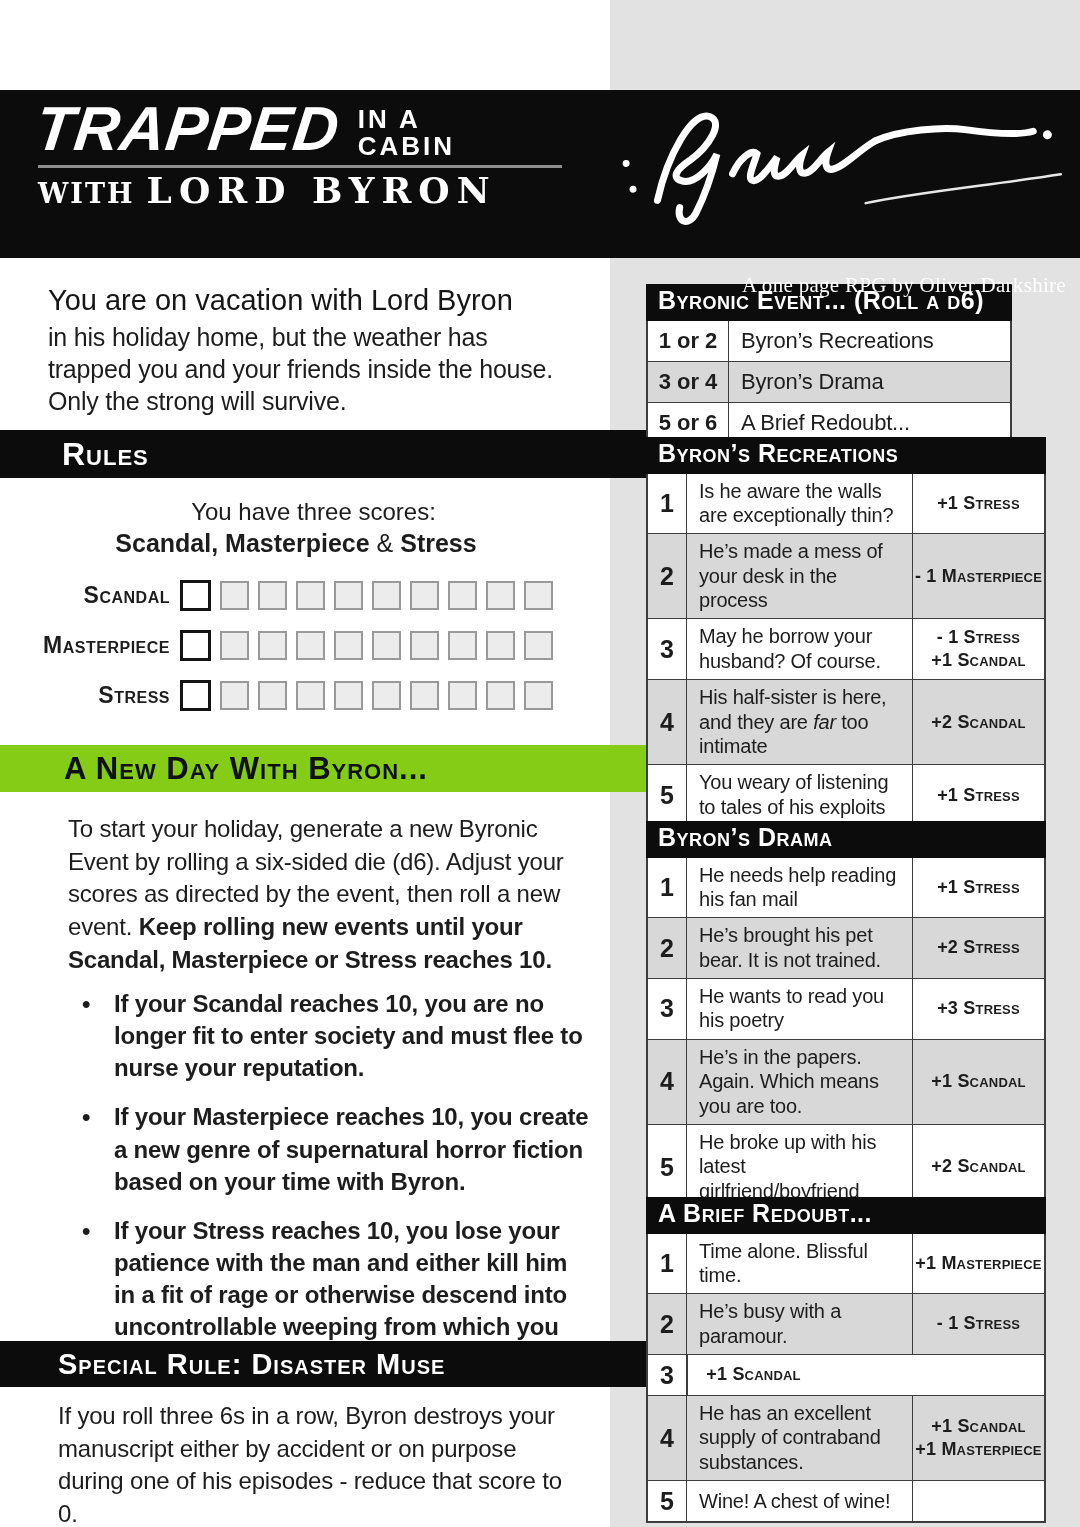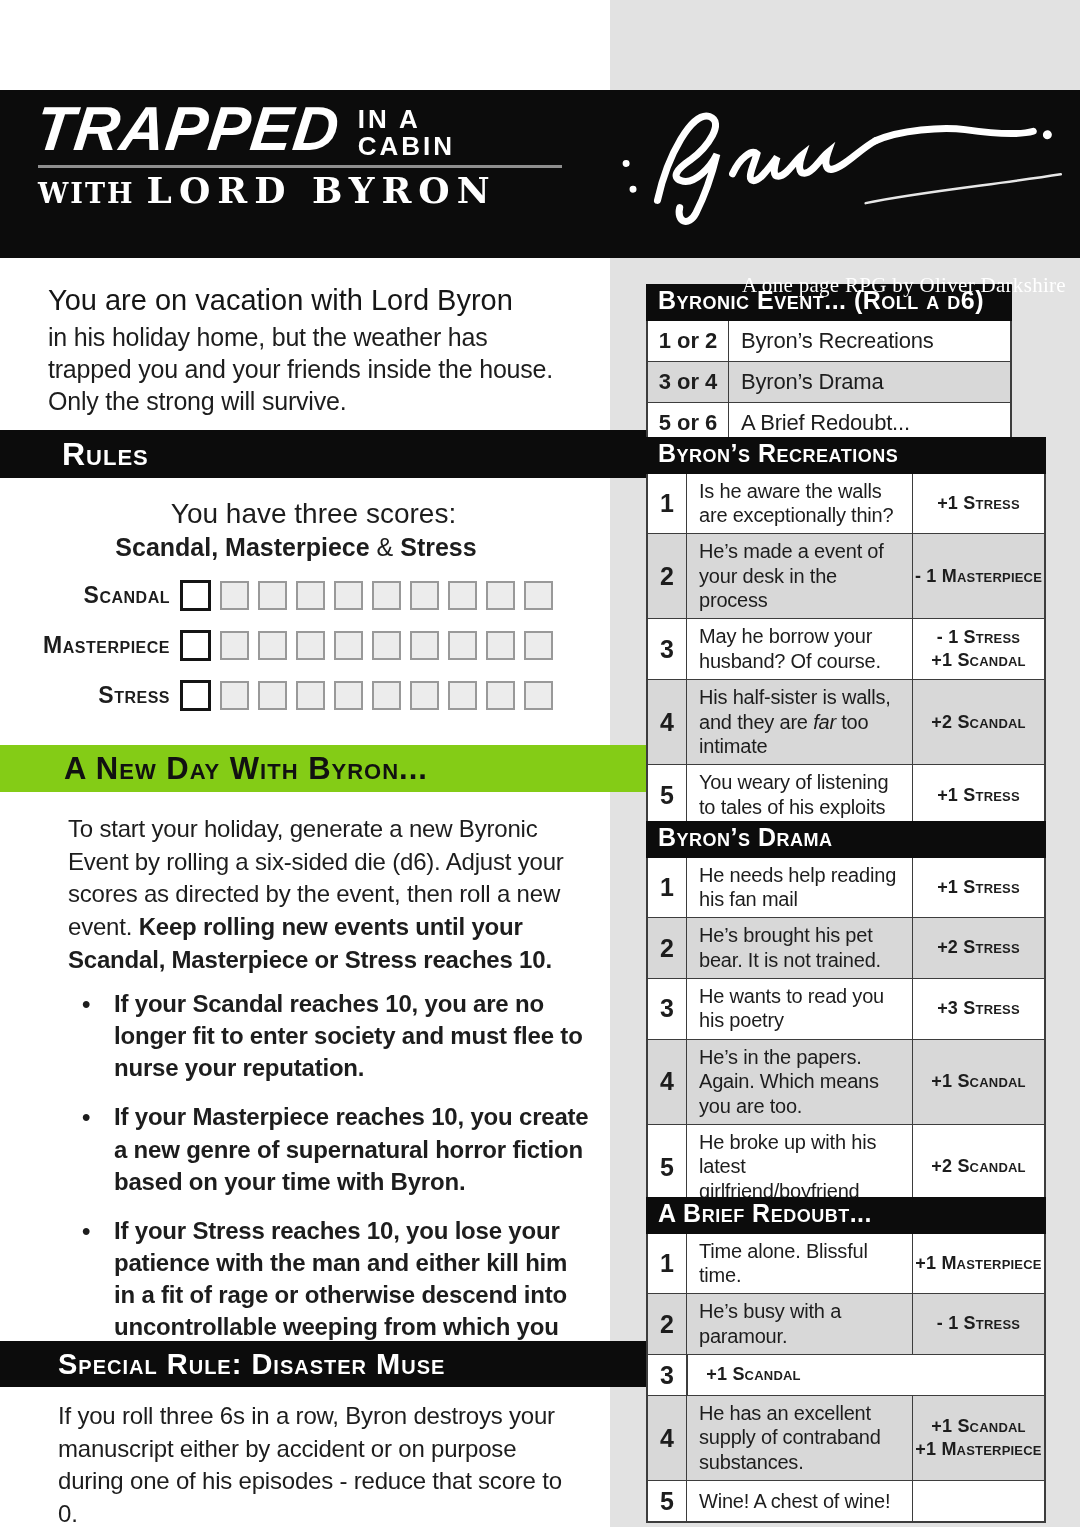--- a/index.html
+++ b/index.html
@@ -28,21 +28,21 @@
   .intro-lead{font-size:29px;line-height:1.2;color:#161616;}
   .intro-body{font-size:25px;line-height:1.28;margin-top:3px;letter-spacing:-.2px;}
 
   .bar{position:absolute;left:0;width:592px;background:#0c0c0c;color:#fff;display:flex;align-items:center;}
   .bar-label{font-variant:small-caps;font-weight:700;letter-spacing:1px;}
   .rules-bar{top:430px;height:48px;padding-left:62px;font-size:32px;}
   .newday-bar{top:745px;height:47px;background:#84cc16;color:#111;padding-left:64px;font-size:31px;}
   .special-bar{top:1341px;height:46px;padding-left:58px;font-size:29px;}
 
   .scores-head{position:absolute;top:498px;left:0;width:592px;text-align:center;}
-  .scores-line1{font-size:28px;padding-left:35px;}
+  .scores-line1{font-size:24px;padding-left:35px;}
   .scores-line2{font-size:25px;margin-top:3px;}
   .scores-line2 b{font-weight:700;}
 
   .tracks{position:absolute;top:570px;left:0;width:592px;}
   .track{display:flex;align-items:center;height:50px;}
   .track-label{width:170px;text-align:right;font-variant:small-caps;font-weight:700;font-size:23px;
                letter-spacing:.5px;padding-right:10px;flex:0 0 auto;}
   .boxes{display:flex;gap:9px;align-items:center;}
   .box{width:29px;height:29px;background:#ececec;border:2px solid #999;box-sizing:border-box;}
   .box.first{width:31px;height:31px;background:#fff;border:3px solid #141414;}
@@ -217,37 +217,37 @@
     <div class="rows">
         <div class="row">
           <div class="c-roll">1</div>
           <div class="c-text">Is he aware the walls are exceptionally thin?</div>
           <div class="c-fx">
             <div>+1 Stress</div>
           </div>
         </div>
         <div class="row alt">
           <div class="c-roll">2</div>
-          <div class="c-text">He’s made a event of your desk in the process</div>
+          <div class="c-text">He’s made a mess of your desk in the process</div>
           <div class="c-fx">
             <div>- 1 Masterpiece</div>
           </div>
         </div>
         <div class="row">
           <div class="c-roll">3</div>
           <div class="c-text">May he borrow your husband? Of course.</div>
           <div class="c-fx">
             <div>- 1 Stress</div>
             <div>+1 Scandal</div>
           </div>
         </div>
         <div class="row alt">
           <div class="c-roll">4</div>
           <div class="c-text">
-            <div><span>His half-sister is walls, and they are </span><span class="it">far</span><span> too intimate</span></div>
+            <div><span>His half-sister is here, and they are </span><span class="it">far</span><span> too intimate</span></div>
           </div>
           <div class="c-fx">
             <div>+2 Scandal</div>
           </div>
         </div>
         <div class="row">
           <div class="c-roll">5</div>
           <div class="c-text">You weary of listening to tales of his exploits</div>
           <div class="c-fx">
             <div>+1 Stress</div>

